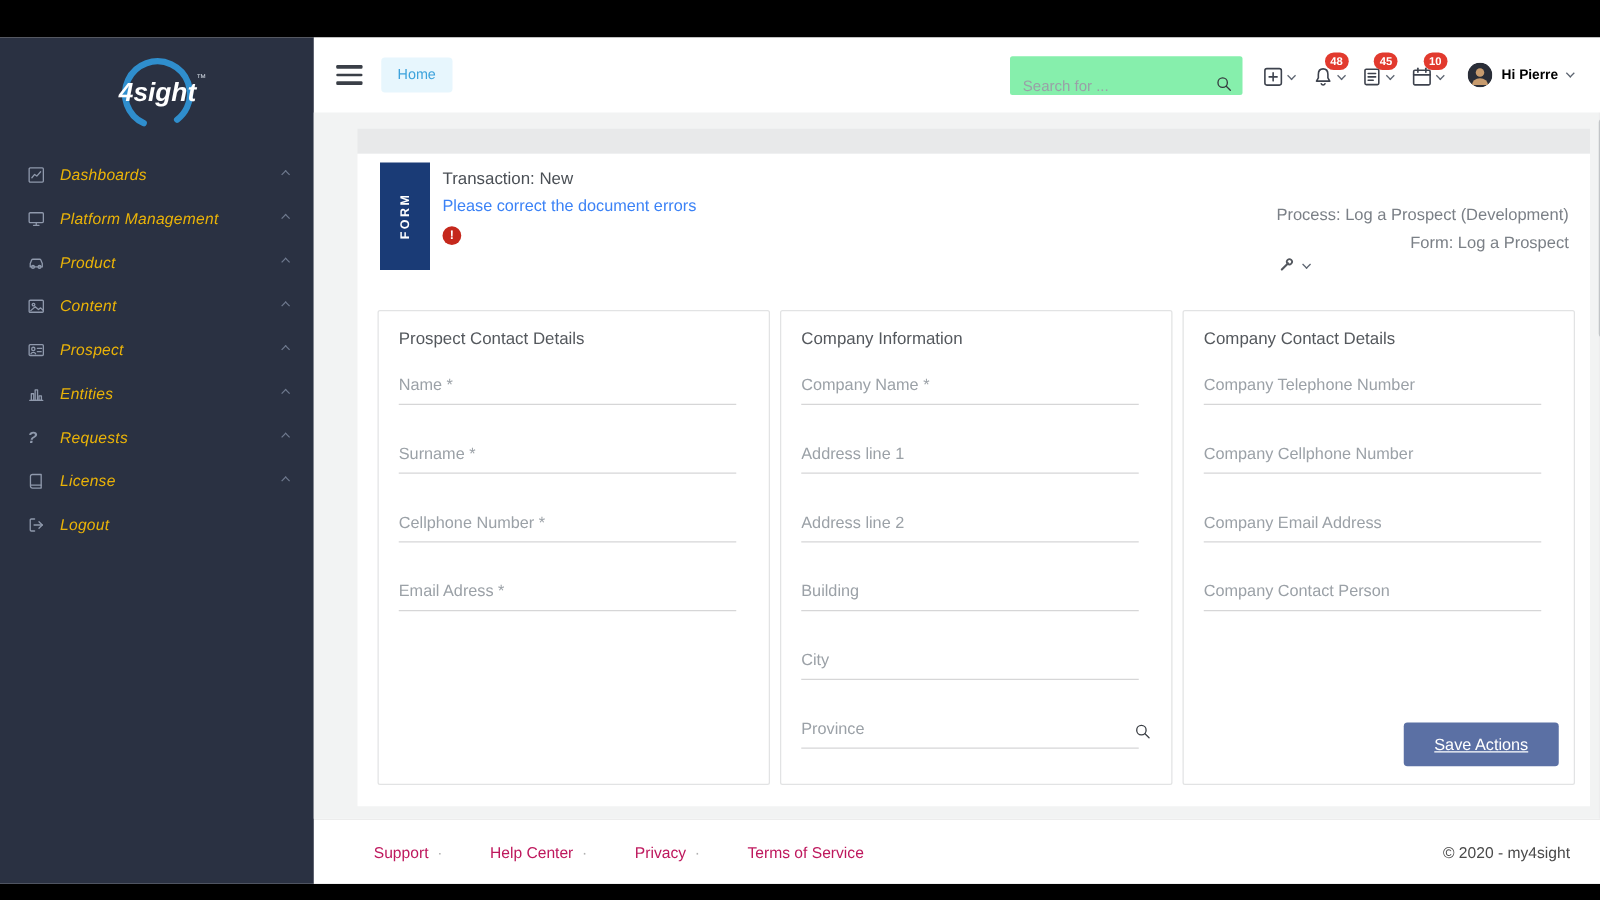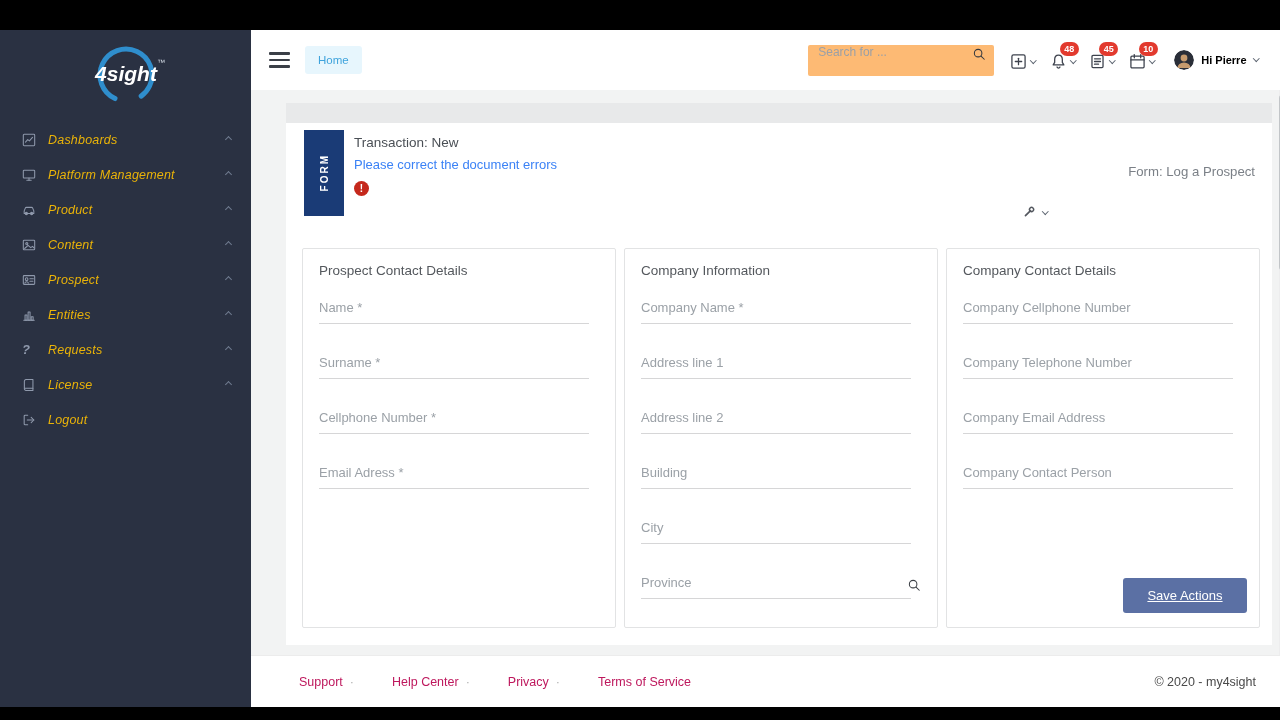--- a/index.html
+++ b/index.html
@@ -27,21 +27,21 @@
   
   .main { flex:1; display:flex; flex-direction:column; min-width:0; }
 
   
   .topbar { height:60px; background:#fff; display:flex; align-items:center; }
   .hamburger { margin-left:18px; background:none; border:none; cursor:pointer; }
   .hambox { display:block; }
   .hbar { display:block; width:21px; height:2.5px; background:#3a3f47; border-radius:1px; margin:4px 0; }
   .home-tab { margin-left:15px; background:#e7f6fd; color:#3ea3dc; font-size:11.5px; padding:8px 13px; border-radius:3px; cursor:pointer; }
   .flex-sp { flex:1; }
-  .searchbox { width:186px; height:31px; background:#fdba74; border-radius:2px; display:flex; align-items:flex-start; padding:0 6px 0 10px; margin-right:16px; }
+  .searchbox { width:186px; height:31px; background:#86efac; border-radius:2px; display:flex; align-items:flex-end; padding:0 6px 0 10px; margin-right:16px; }
   .searchbox input { flex:1; min-width:0; border:none; background:transparent; outline:none; font-size:12px; color:#555; font-family:inherit; }
   .searchbox input::placeholder { color:#9aa0a7; opacity:1; }
   .search-btn { background:none; border:none; cursor:pointer; color:#35393f; padding:2px; }
   .search-btn svg { width:14px; height:14px; }
   .actions { display:flex; align-items:center; }
   .action { position:relative; display:flex; align-items:center; gap:4px; margin-right:14px; color:#3d424d; cursor:pointer; padding-top:3px; }
   .action svg { width:17px; height:17px; }
   .badge { position:absolute; top:-8px; left:10px; background:#e23a2e; color:#fff; font-size:9px; font-weight:bold; line-height:1; padding:2.5px 4.5px; border-radius:8px; }
   .badge:empty { display:none; }
   .chev-down { width:4.5px; height:4.5px; border-right:1.3px solid #5c6470; border-bottom:1.3px solid #5c6470; transform:rotate(45deg); display:inline-block; margin-top:-3px; }
@@ -289,20 +289,21 @@
             <span>FORM</span>
           </div>
 
           <div class="txn">
             <div class="txn-title">Transaction: New</div>
             <div class="txn-msg">Please correct the document errors</div>
             <div class="error-icon">!</div>
           </div>
 
           <div class="process-block">
+            <div>Process: Log a Prospect (Development)</div>
             <div>Form: Log a Prospect</div>
           </div>
 
           <div class="wrench-row">
             <svg viewBox="0 0 16 16">
                 <g transform="rotate(45 8 8)" fill="none" stroke="currentColor">
                   <rect x="7.2" y="4.2" width="1.8" height="9.3" fill="currentColor" stroke="none" rx="0.8"></rect>
                   <circle cx="8" cy="3.4" r="2.2" stroke-width="1.5"></circle>
                 </g>
               </svg>
@@ -337,22 +338,22 @@
                         <line x1="10.3" y1="10.3" x2="14" y2="14"></line>
                       </svg>
                   </span>
                 </div>
               </div>
             </section>
 
             <section class="section">
               <div class="section-title">Company Contact Details</div>
               <div class="fields">
+                <div class="field"><input class="u-input" placeholder="Company Telephone Number" style=""></div>
                 <div class="field"><input class="u-input" placeholder="Company Cellphone Number" style=""></div>
-                <div class="field"><input class="u-input" placeholder="Company Telephone Number" style=""></div>
                 <div class="field"><input class="u-input" placeholder="Company Email Address" style=""></div>
                 <div class="field"><input class="u-input" placeholder="Company Contact Person" style=""></div>
               </div>
               <button class="save-btn">Save Actions</button>
             </section>
 
           </div>
         </div>
 
         <div class="v-track">

